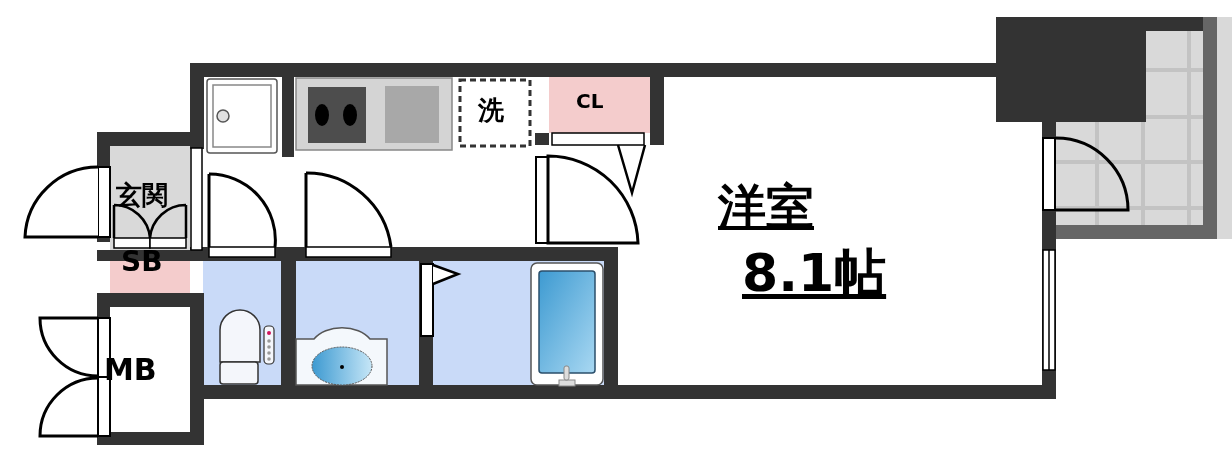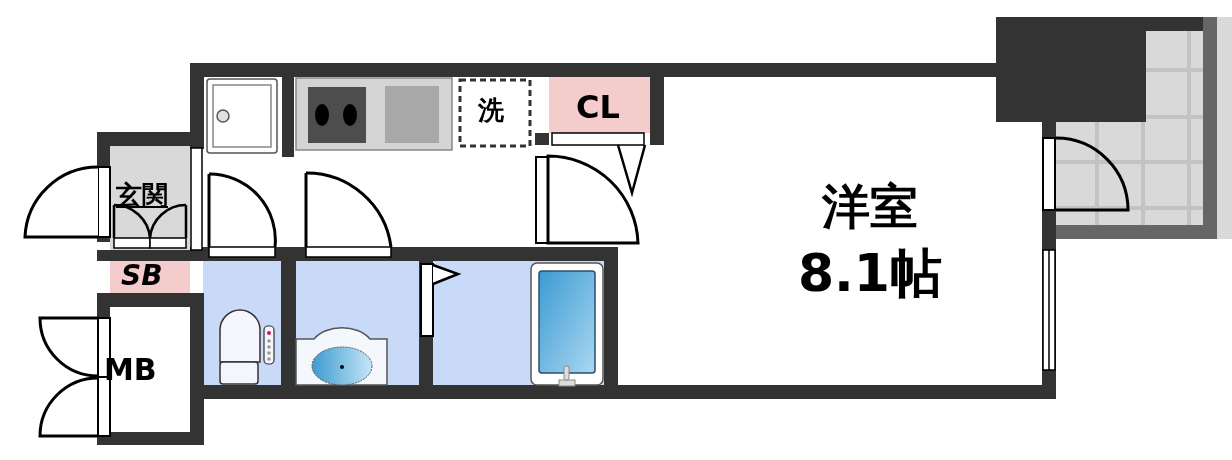--- a/index.html
+++ b/index.html
@@ -1,19 +1,19 @@
 <!DOCTYPE html>
 <html><head>
 <meta charset="utf-8">
 <style>
   html,body{margin:0;padding:0;background:#ffffff;}
   body{width:1232px;height:460px;position:relative;overflow:hidden;font-family:"DejaVu Sans","Liberation Sans",sans-serif;}
   svg{position:absolute;left:0;top:0;}
   .lbl{position:absolute;font-weight:bold;color:#000;white-space:nowrap;line-height:1;}
-  .lbl-big{font-family:"DejaVu Sans",sans-serif;font-size:48px;text-align:right;line-height:60px;}
+  .lbl-big{font-family:"DejaVu Sans",sans-serif;font-size:48px;text-align:left;line-height:60px;text-decoration:underline;}
 </style>
 </head>
 <body>
 
 <svg width="1232" height="460" viewBox="0 0 1232 460">
   <defs>
     <linearGradient id="tubGrad" x1="0" y1="0" x2="1" y2="1">
       <stop offset="0" stop-color="#3d9ad1"></stop>
       <stop offset="1" stop-color="#a9d8f2"></stop>
     </linearGradient>
@@ -176,20 +176,20 @@
   </g>
 
   <g>
     <rect x="531" y="263" width="72" height="122" rx="6" fill="#ffffff" stroke="#555" stroke-width="1.5"></rect>
     <rect x="539" y="271" width="56" height="102" rx="3" fill="url(#tubGrad)" stroke="#2b4f6b" stroke-width="1.5"></rect>
     <rect x="559" y="380" width="16" height="6" fill="#ddd" stroke="#888" stroke-width="1"></rect>
     <rect x="564" y="366" width="5" height="14" rx="2" fill="#ddd" stroke="#888" stroke-width="1"></rect>
   </g>
 </svg>
 
-<div class="lbl" style="left:116px;top:182px;font-size:26px;text-decoration:underline;">玄関</div>
-<div class="lbl" style="left:121px;top:262px;font-size:28px;font-style:italic;">SB</div>
+<div class="lbl" style="left:116px;top:182px;font-size:26px;">玄関</div>
+<div class="lbl" style="left:121px;top:248px;font-size:28px;">SB</div>
 <div class="lbl" style="left:104px;top:355px;font-size:30px;">MB</div>
-<div class="lbl" style="left:576px;top:91px;font-size:32px;">CL</div>
+<div class="lbl" style="left:576px;top:91px;font-size:20px;">CL</div>
 <div class="lbl" style="left:478px;top:97px;font-size:26px;">洗</div>
 
 <div class="lbl lbl-big" style="left:718px;top:176px;width:200px;">洋室</div>
 <div class="lbl lbl-big" style="left:742px;top:243px;width:200px;font-size:52px;">8.1帖</div>
 
 </body></html>

